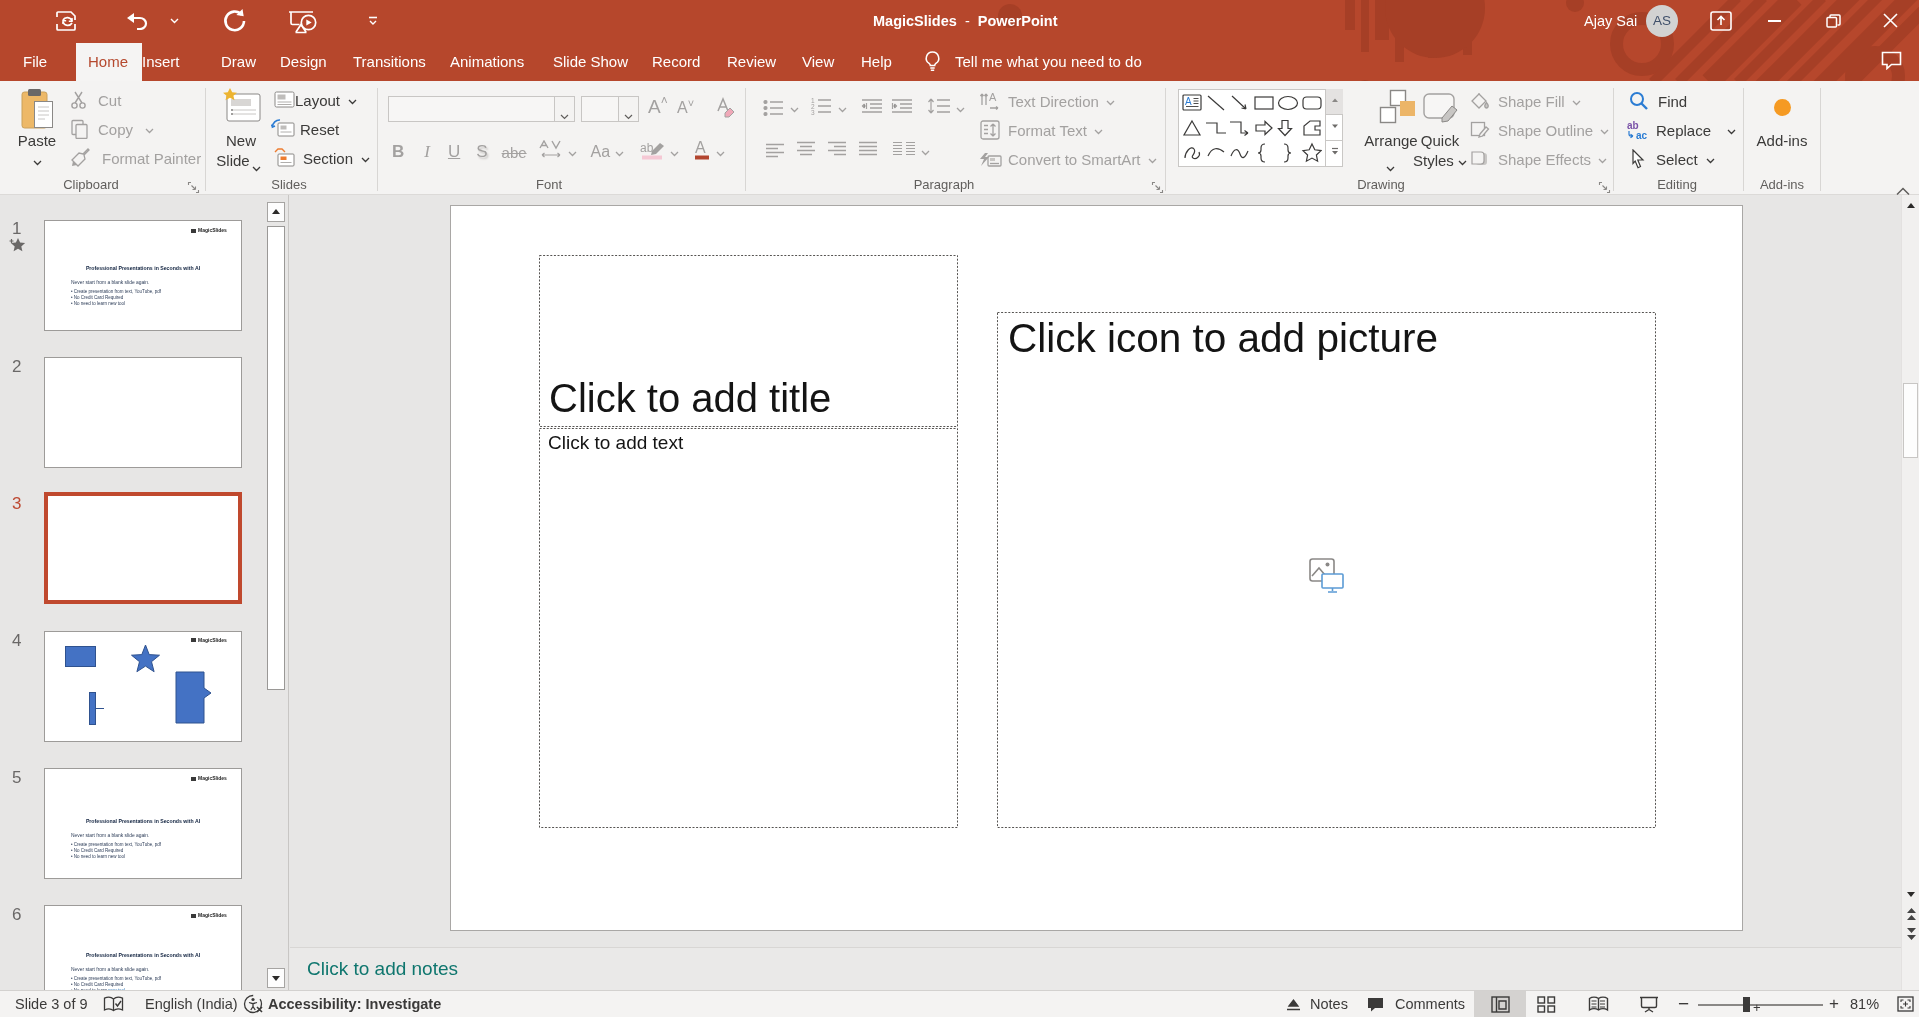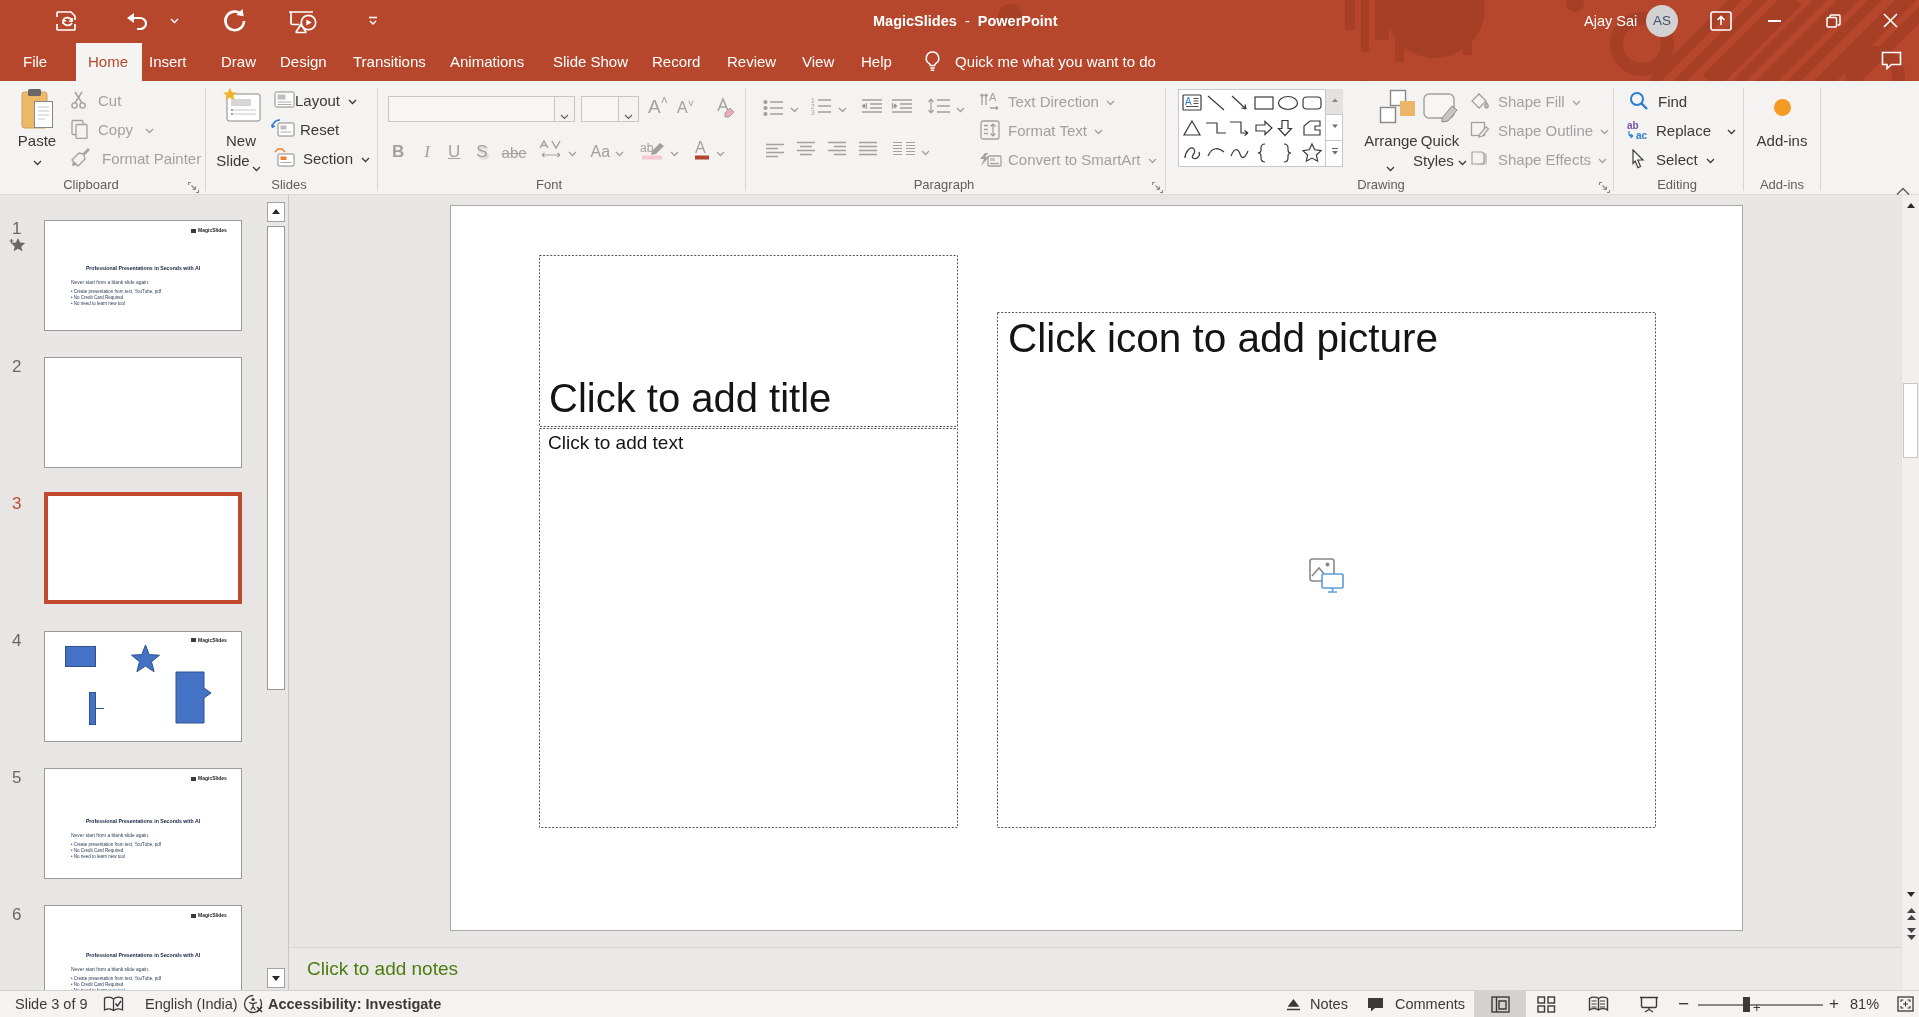--- a/index.html
+++ b/index.html
@@ -121,37 +121,37 @@
           <rect x="1" y="3.5" width="9.5" height="9.5" rx="1"></rect>
         </g>
       </svg></div>
   <div class="abs" style="left:1883px;top:13px"><svg width="15" height="15" viewBox="0 0 15 15">
         <path d="M1 1 L14 14 M14 1 L1 14" stroke="#fff" stroke-width="1.6"></path>
       </svg></div>
 
   <div class="abs" style="left:76px;top:43px;width:66px;height:41px;background:#f5f4f3"></div>
   <div class="tab" style="left:23px">File</div>
   <div class="tab" style="left:88px;color:#b5492e;font-weight:400">Home</div>
-  <div class="tab" style="left:149px">Insert</div>
+  <div class="tab" style="left:142px">Insert</div>
   <div class="tab" style="left:221px">Draw</div>
   <div class="tab" style="left:280px">Design</div>
   <div class="tab" style="left:353px">Transitions</div>
   <div class="tab" style="left:450px">Animations</div>
   <div class="tab" style="left:553px">Slide Show</div>
   <div class="tab" style="left:652px">Record</div>
   <div class="tab" style="left:727px">Review</div>
   <div class="tab" style="left:802px">View</div>
   <div class="tab" style="left:861px">Help</div>
   <div class="abs" style="left:924px;top:51px"><svg width="17" height="21" viewBox="0 0 17 21">
         <g fill="none" stroke="#fff" stroke-width="1.5">
           <path d="M8.5 1 a6.2 6.2 0 0 1 3.4 11.4 c-.9.6-1.2 1.3-1.2 2.1 h-4.4 c0-.8-.3-1.5-1.2-2.1 A6.2 6.2 0 0 1 8.5 1 Z"></path>
           <path d="M6.3 17 h4.4 M6.8 19.3 h3.4"></path>
         </g>
       </svg></div>
-  <div class="tab" style="left:955px">Quick me what you want to do</div>
+  <div class="tab" style="left:955px">Tell me what you need to do</div>
   <div class="abs" style="left:1881px;top:51px"><svg width="21" height="19" viewBox="0 0 21 19">
         <path d="M1.5 1.5 h18 v12 h-9 l-4.5 4 v-4 h-4.5 Z" fill="none" stroke="#fff" stroke-width="1.6"></path>
       </svg></div>
 </div>
 <div id="ribbon">
   <div class="gsep" style="left:205px"></div>
   <div class="gsep" style="left:377px"></div>
   <div class="gsep" style="left:745px"></div>
   <div class="gsep" style="left:1165px"></div>
   <div class="gsep" style="left:1613px"></div>
@@ -699,21 +699,21 @@
         <path d="M1 7 l4 5 4-5 Z" fill="#2b2a29"></path>
       </svg></div>
   <div class="abs" style="left:2px;top:712px;width:15px;height:17px;text-align:center"><svg width="11" height="15" viewBox="0 0 11 15">
         <path d="M1 6 l4.5-5 4.5 5 Z M1 13 l4.5-5 4.5 5 Z" fill="#444"></path>
       </svg></div>
   <div class="abs" style="left:2px;top:731px;width:15px;height:17px;text-align:center"><svg width="11" height="15" viewBox="0 0 11 15">
         <path d="M1 2 l4.5 5 4.5-5 Z M1 9 l4.5 5 4.5-5 Z" fill="#444"></path>
       </svg></div>
 </div>
 <div id="notes">
-    <div style="position:absolute;left:17px;top:10px;font-size:19px;color:#4d7c0f">Click to add notes</div>
+    <div style="position:absolute;left:17px;top:10px;font-size:19px;color:#0f766e">Click to add notes</div>
   </div>
 <div id="statusbar">
   <div class="sbi" style="left:15px">Slide 3 of 9</div>
   <div class="sbi" style="left:103px">
       <svg width="21" height="17" viewBox="0 0 21 17">
         <g fill="none" stroke="#3b3a39" stroke-width="1.3">
           <path d="M10.5 3 C8 .8 4.5 .8 1.5 2.2 V14 c3-1.4 6.5-1.4 9 .6 2.5-2 6-2 9-.6 V2.2 C16.5 .8 13 .8 10.5 3 V14.5"></path>
           <path d="M12.5 7.5 l2 2.5 3.5-5" stroke-width="1.4"></path>
         </g>
       </svg>

